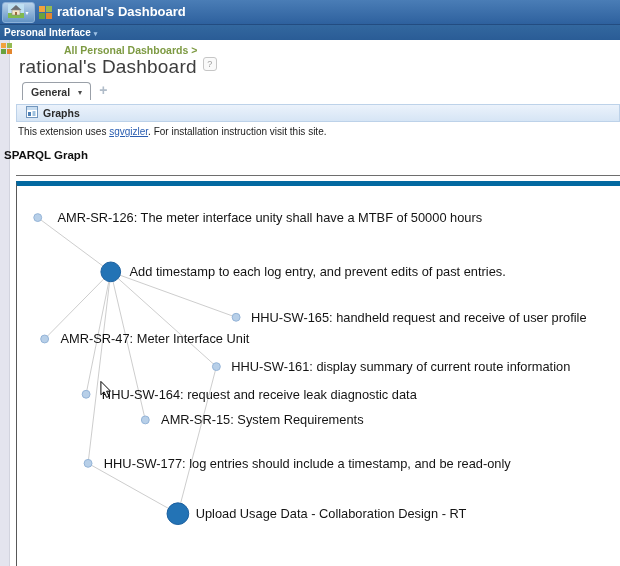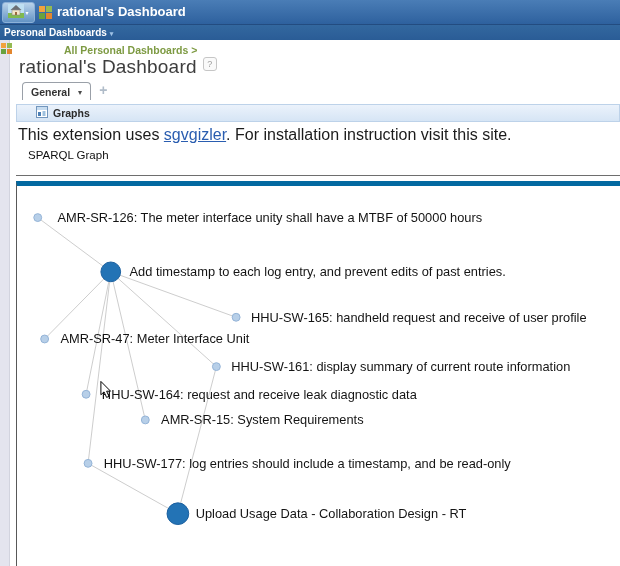--- a/index.html
+++ b/index.html
@@ -45,25 +45,25 @@
   .tab-row{top:81px;left:22px;display:flex;align-items:flex-end;gap:8px;height:19px;text-align:center;}
   .tab{background:#ffffff;border:1px solid #9aa0a8;border-bottom:none;border-radius:4px 4px 0 0;
     padding:3px 8px 2px 8px;display:flex;align-items:center;gap:8px;cursor:pointer;}
   .tab-label{font-size:10.5px;font-weight:bold;color:#333333;}
   .tab-caret{font-size:8px;color:#4a4a4a;}
   .add-tab{color:#b0bcc9;font-size:14px;font-weight:bold;line-height:14px;margin-bottom:3px;cursor:pointer;}
 
   
   .widget-header{top:104px;left:16px;right:0;height:16px;
     background:linear-gradient(#ebf2fb,#d6e5f5);border:1px solid #bdd2e9;
-    display:flex;align-items:center;gap:5px;padding-left:19px;}
+    display:flex;align-items:center;gap:5px;padding-left:9px;}
   .widget-title{font-size:10.5px;font-weight:bold;color:#2b2b2b;}
-  .widget-desc{top:126px;left:18px;font-size:16px;color:#1b1b1b;}
+  .widget-desc{top:126px;left:18px;font-size:10px;color:#1b1b1b;}
   .widget-desc a{color:#2a5db0;text-decoration:underline;cursor:pointer;}
-  .section-title{top:149px;left:28px;font-size:11.5px;font-weight:normal;color:#101010;}
+  .section-title{top:149px;left:4px;font-size:11.5px;font-weight:bold;color:#101010;}
 
   .hline{top:175px;left:16px;right:0;height:0;border-top:1px solid #6e6e6e;}
   .graph-box{top:181px;left:16px;right:0;bottom:0;background:#ffffff;
     border-left:1px solid #585858;border-top:5px solid #0369a1;}
   .graph-box svg{display:block;width:100%;height:100%;}
 </style>
 </head>
 <body>
 
 <div class="abs banner">
@@ -85,21 +85,21 @@
         <span style="background:#94ba52"></span>
       <span style="background:#69a23e"></span>
         <span style="background:#e2862e"></span>
     </span>
   </span>
   <span class="abs banner-title">rational's Dashboard</span>
 </div>
 
 <div class="abs menubar">
   <span class="menubar-item">
-    <span>Personal Dashboards</span><span class="menubar-caret">▾</span>
+    <span>Personal Interface</span><span class="menubar-caret">▾</span>
   </span>
 </div>
 
 <div class="abs left-rail"></div>
 <span class="abs bc-grid-icon">
   <span class="sq-grid">
     <span style="background:#f1a33d"></span>
       <span style="background:#94ba52"></span>
     <span style="background:#69a23e"></span>
       <span style="background:#e2862e"></span>

